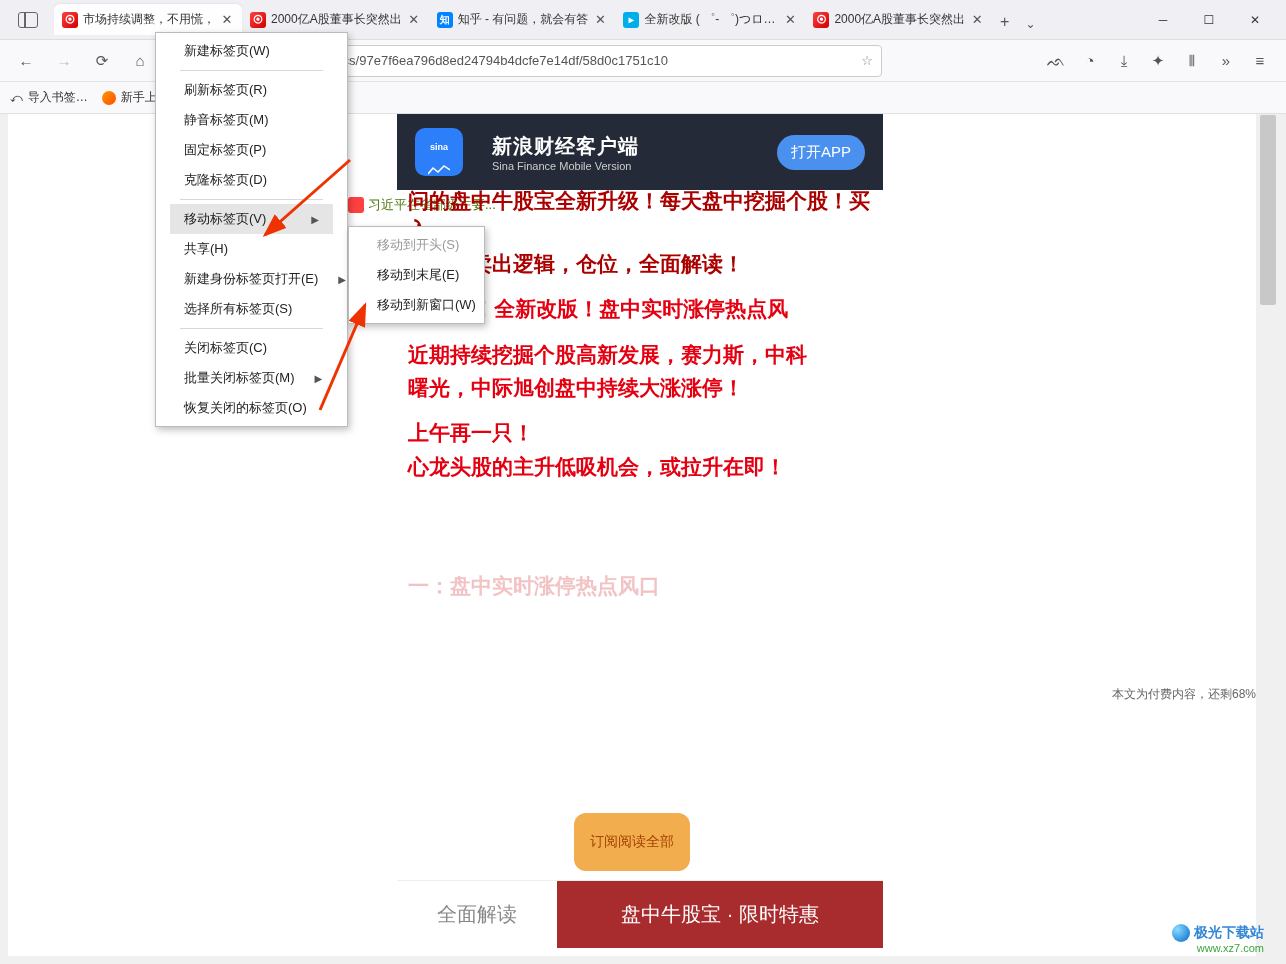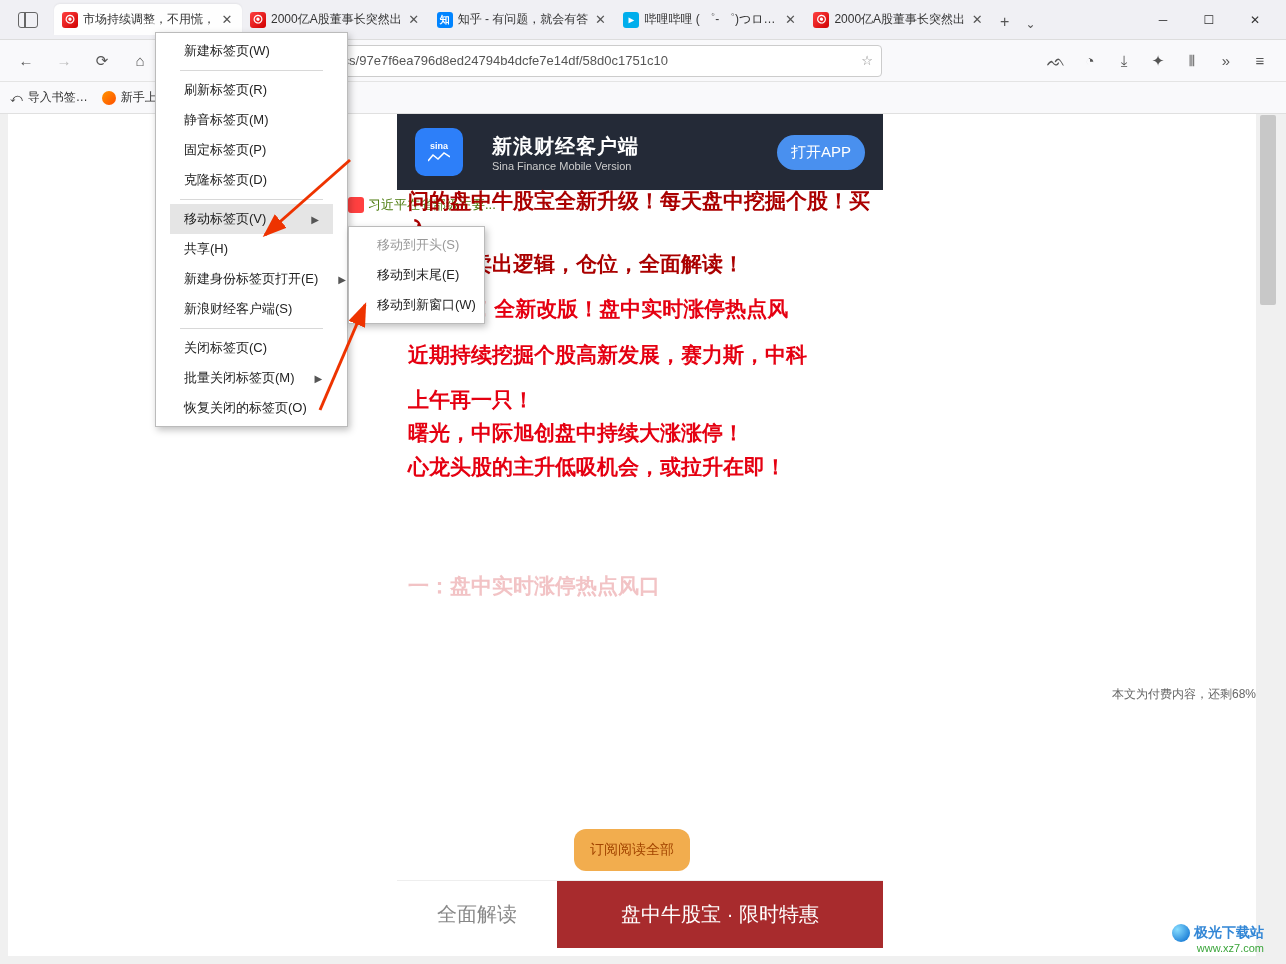--- a/index.html
+++ b/index.html
@@ -34,36 +34,36 @@
 .rightbtns { display: flex; gap: 2px; margin-left: auto; align-items: center; }
 
 
 .bookmarkbar { height: 32px; background: #f9f9fb; display: flex; align-items: center; padding: 0 10px; gap: 14px; border-bottom: 1px solid #e0e0e0; font-size: 12px; }
 .bookitem { display: flex; align-items: center; gap: 5px; color: #333; }
 
 
 .content { position: absolute; top: 114px; left: 8px; right: 30px; bottom: 8px; background: #fff; overflow: hidden; }
 
 .banner { position: absolute; top: 0; left: 389px; width: 486px; height: 76px; background: #242a37; color: white; display: flex; align-items: center; padding: 10px 18px; gap: 14px; }
-.banner-logo { width: 48px; height: 48px; background: #2d7ff9; border-radius: 10px; display: flex; flex-direction: column; align-items: center; justify-content: center; font-size: 9px; color: white; font-weight: bold; }
+.banner-logo { width: 48px; height: 48px; background: #2d7ff9; border-radius: 10px; display: flex; flex-direction: column; align-items: center; justify-content: flex-end; font-size: 9px; color: white; font-weight: bold; gap: 12px; }
 .banner .titles { flex: 1; margin-left: 15px; }
 .banner .cn { font-size: 20px; font-weight: bold; letter-spacing: 1px; }
 .banner .en { font-size: 11px; color: #ccc; }
 .openbtn { background: #4990ef; color: white; padding: 8px 14px; border-radius: 999px; font-size: 15px; }
 
 .article { position: absolute; top: 68px; left: 400px; width: 468px; }
 .article p { margin: 4px 0; font-size: 21px; font-weight: bold; line-height: 1.4; }
 .article .partial { color: #aa0000; }
 .article .red { color: #e50011; }
 .article .sub { margin-top: 16px; }
 .article .faint { color: #f2c3c5; font-weight: bold; margin-top: 90px; font-size: 21px; }
 
 .paywall-text { position: absolute; top: 572px; left: 0; right: 0; text-align: right; font-size: 12px; color: #666; }
 
-.subscribe-pill { position: absolute; bottom: 85px; left: 50%; transform: translateX(-50%); background: #f2ad4e; color: #a34500; font-size: 14px; padding: 12px 16px; border-radius: 12px; }
+.subscribe-pill { position: absolute; bottom: 85px; left: 50%; transform: translateX(-50%); background: #f2ad4e; color: #a34500; font-size: 14px; padding: 20px 16px; border-radius: 12px; }
 
 .subscribe-bar { position: absolute; bottom: 8px; left: 389px; width: 486px; height: 68px; display: flex; border-top: 1px solid #eee; }
 .subscribe-bar .left { flex: 0 0 160px; display: flex; align-items: center; justify-content: center; color: #888; font-size: 20px; background: #fff; }
 .subscribe-bar .right { flex: 1; background: #a82b2d; color: #fff; display: flex; align-items: center; justify-content: center; font-size: 20px; font-weight: 500; }
 
 .linkbar { position: absolute; top: 82px; left: 340px; font-size: 13px; color: #4d7c0f; display: flex; align-items: center; gap: 4px; }
 .qqicon { width: 16px; height: 16px; background: #ff4040; border-radius: 3px; }
 
 
 .scrollbar { position: absolute; right: 10px; top: 115px; bottom: 10px; width: 16px; }
@@ -108,21 +108,21 @@
       <span class="tab-title">2000亿A股董事长突然出</span>
       <span class="tab-close">✕</span>
     </div>
     <div class="tab">
       <span class="favicon zhihu">知</span>
       <span class="tab-title">知乎 - 有问题，就会有答</span>
       <span class="tab-close">✕</span>
     </div>
     <div class="tab">
       <span class="favicon bili">▸</span>
-      <span class="tab-title">哔哩哔哩 (  ゜- ゜)つロ 干</span>
+      <span class="tab-title">全新改版 (  ゜- ゜)つロ 干</span>
       <span class="tab-close">✕</span>
     </div>
     <div class="tab">
       <span class="favicon sina">⦿</span>
       <span class="tab-title">2000亿A股董事长突然出</span>
       <span class="tab-close">✕</span>
     </div>
     <span class="newtab-btn">+</span>
     <span class="tablist-btn">⌄</span>
   </div>
@@ -188,21 +188,21 @@
       <span class="arrow">▶</span>
     </div>
   <div class="item">
       <span>共享(H)</span>
     </div>
   <div class="item">
       <span>新建身份标签页打开(E)</span>
       <span class="arrow">▶</span>
     </div>
   <div class="item">
-      <span>新浪财经客户端(S)</span>
+      <span>选择所有标签页(S)</span>
     </div>
   <div class="sep"></div>
   <div class="item">
       <span>关闭标签页(C)</span>
     </div>
   <div class="item">
       <span>批量关闭标签页(M)</span>
       <span class="arrow">▶</span>
     </div>
   <div class="item">
@@ -258,22 +258,22 @@
       <div class="en">Sina Finance Mobile Version</div>
     </div>
     <div class="openbtn">打开APP</div>
   </div>
 
   <div class="article">
     <p class="partial">问的盘中牛股宝全新升级！每天盘中挖掘个股！买入</p>
     <p class="partial">逻辑，卖出逻辑，仓位，全面解读！</p>
     <p class="red sub">月15日！全新改版！盘中实时涨停热点风</p>
     <p class="red sub">近期持续挖掘个股高新发展，赛力斯，中科</p>
+    <p class="red" style="margin-top:0;">曙光，中际旭创盘中持续大涨涨停！</p>
     <p class="red sub">上午再一只！</p>
-    <p class="red" style="margin-top:0;">曙光，中际旭创盘中持续大涨涨停！</p>
     <p class="red" style="margin-top:0;">心龙头股的主升低吸机会，或拉升在即！</p>
     <p class="faint">一：盘中实时涨停热点风口</p>
   </div>
 
   <div class="paywall-text">本文为付费内容，还剩68%</div>
 
   <div class="subscribe-pill">订阅阅读全部</div>
 
   <div class="subscribe-bar">
     <div class="left">全面解读</div>

